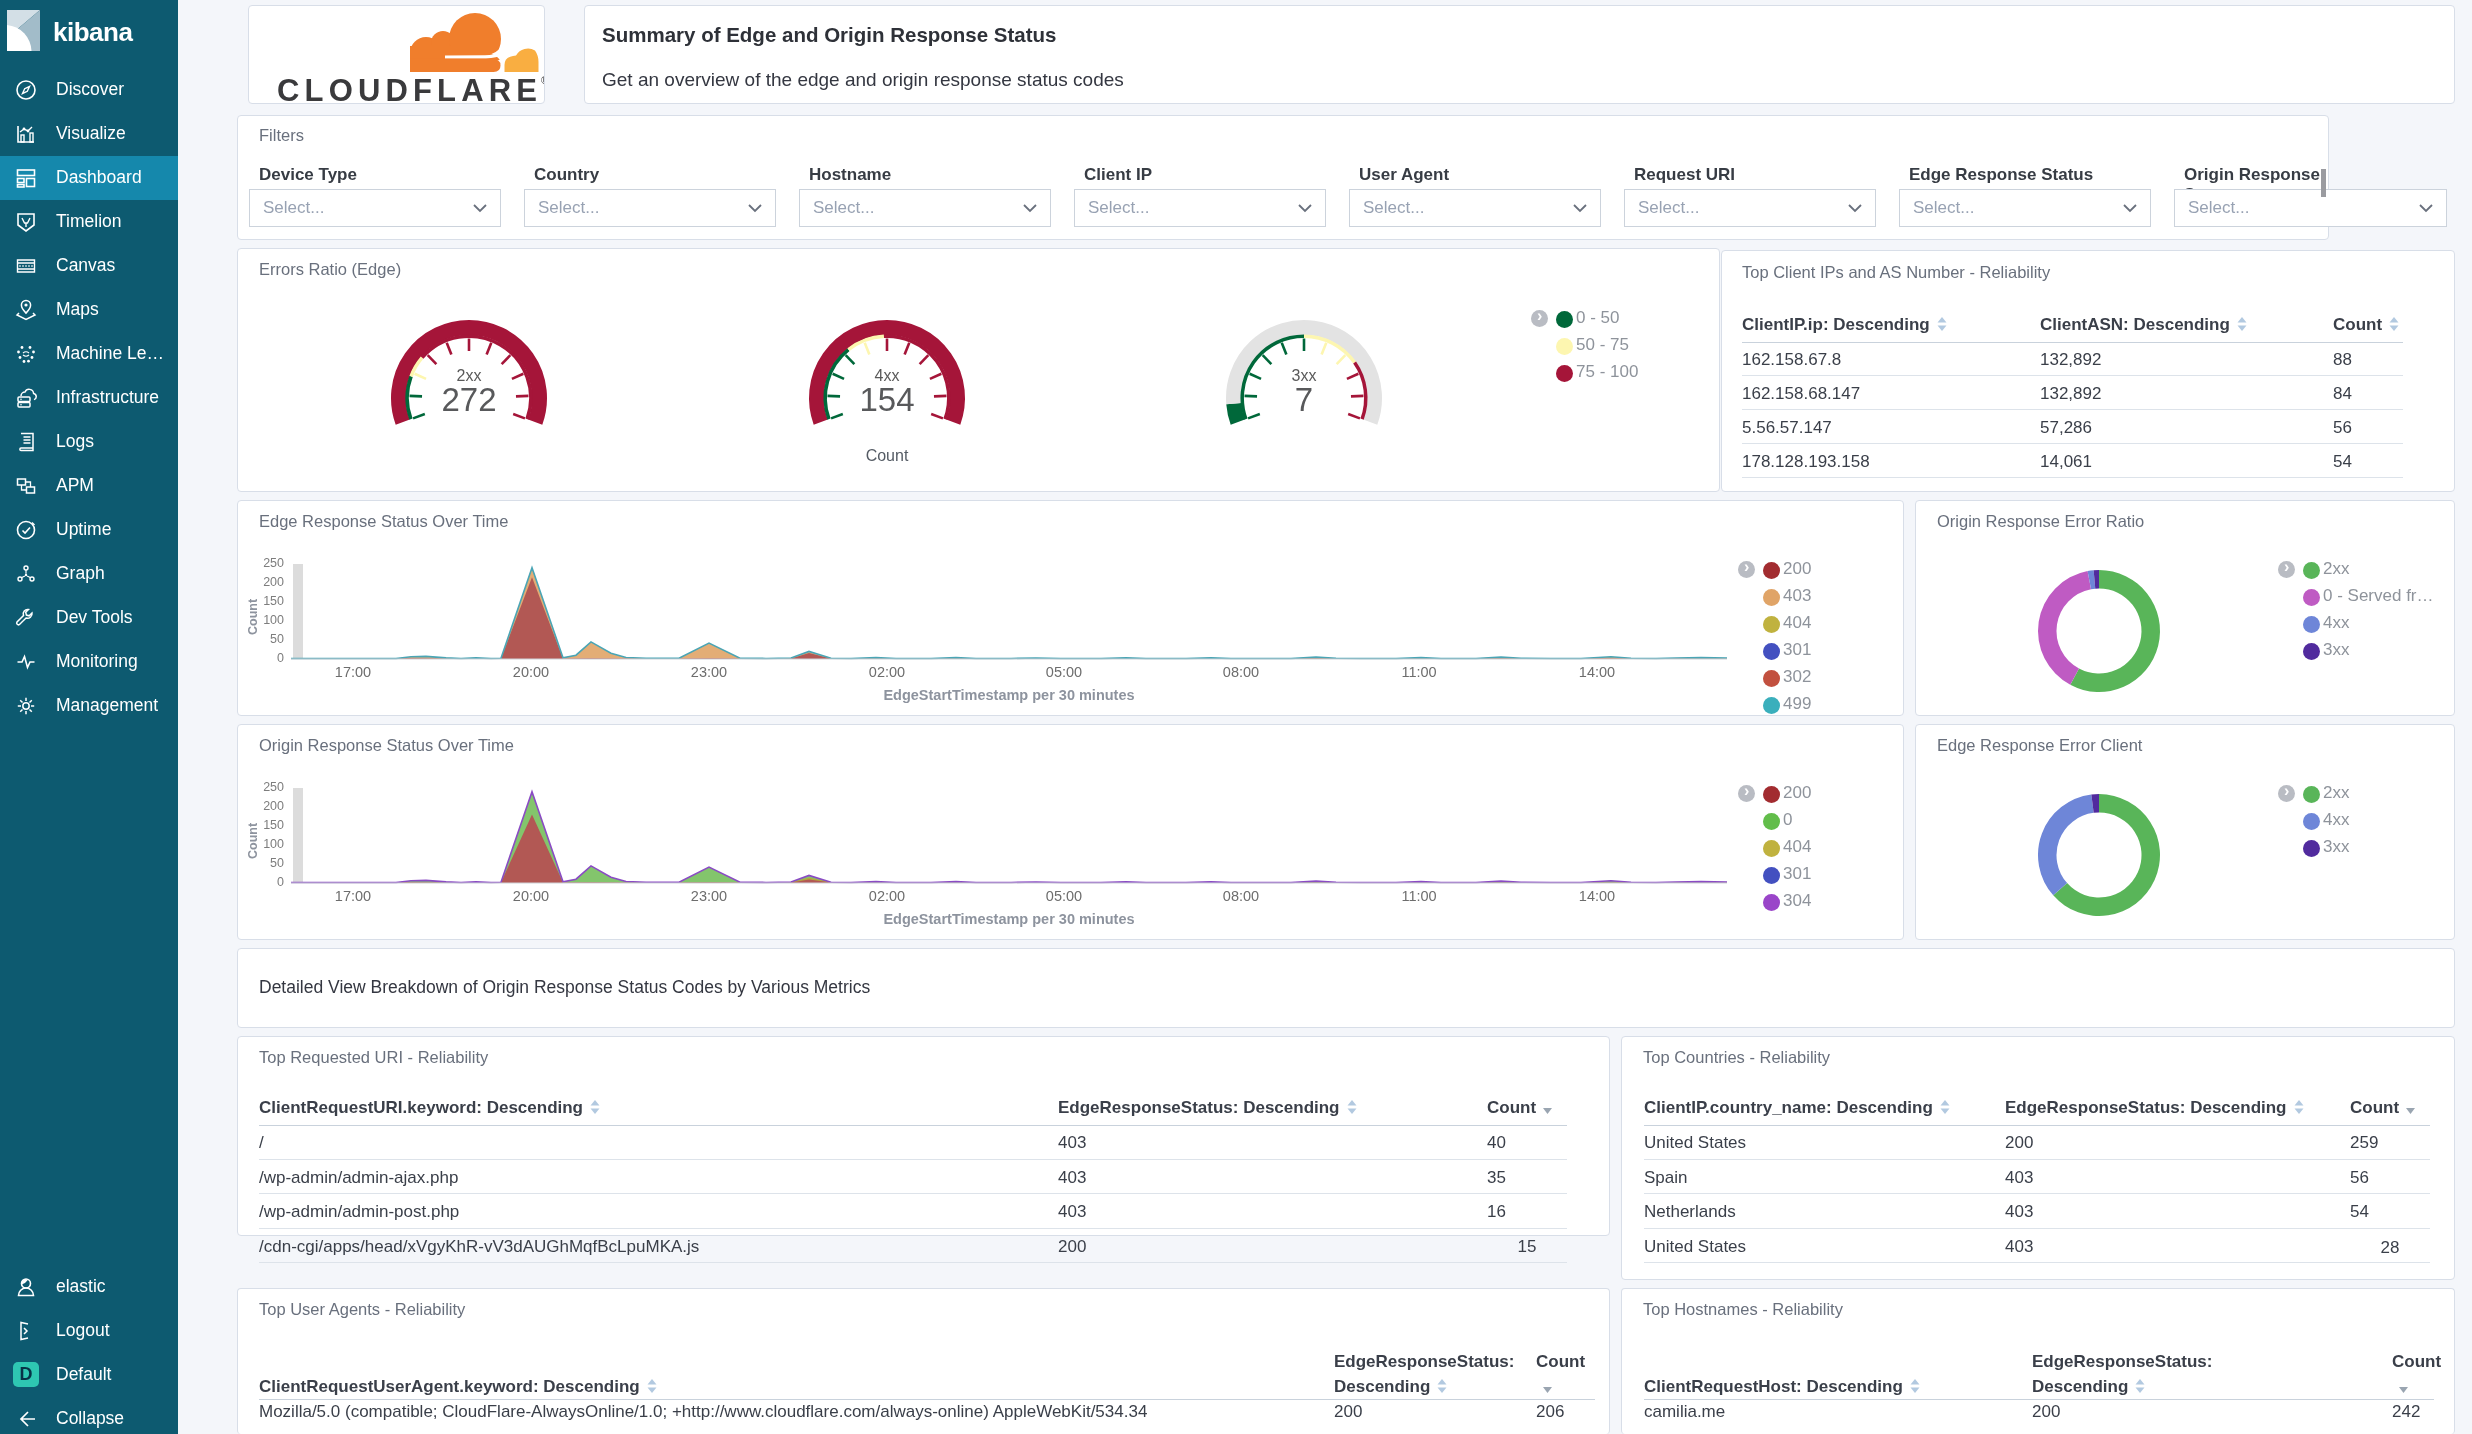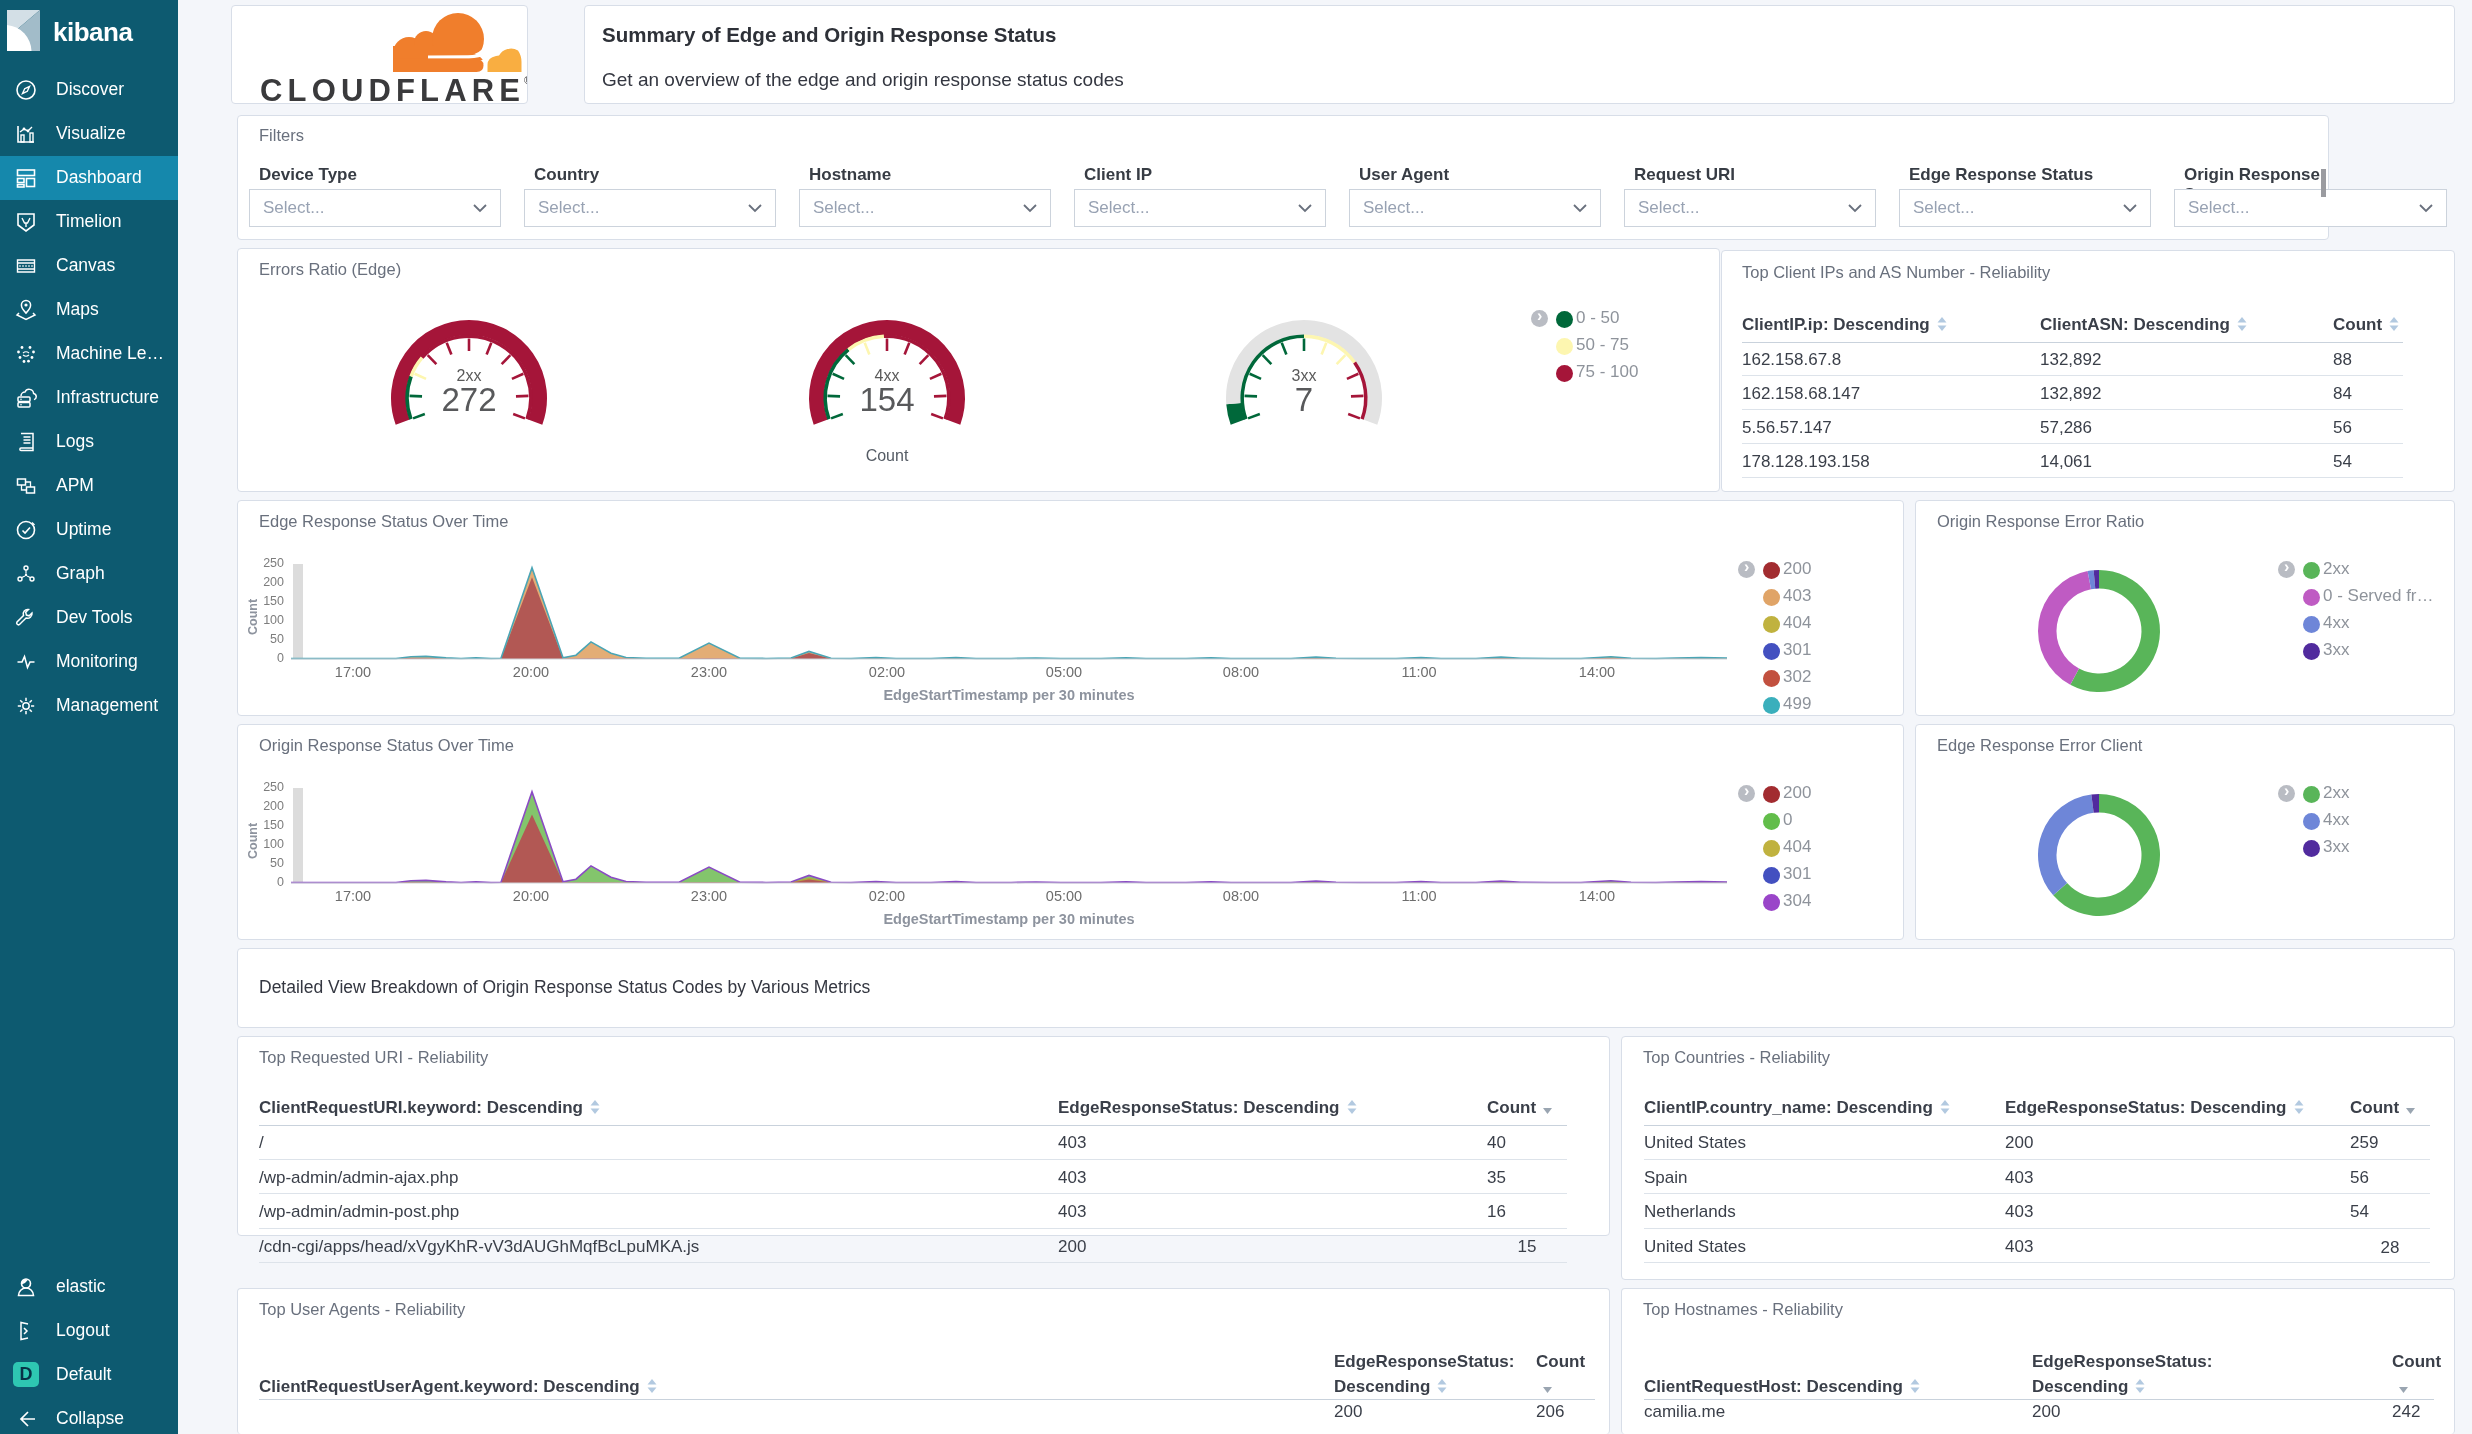--- a/index.html
+++ b/index.html
@@ -176,21 +176,21 @@
       <div style="position:absolute;left:13px;top:9px;width:26px;height:25px;background:#2ec7b2;border-radius:5px;color:#073247;font-size:18px;font-weight:bold;text-align:center;line-height:25px">D</div>
       <span class="lbl">Default</span>
     </div>
 <div class="nav" style="top:1397px">
       <svg width="22" height="22" viewBox="0 0 22 22">
         <path d="M13 4 L6 11 L13 18 M6 11 L20 11" fill="none" stroke="#fff" stroke-width="1.7"></path>
       </svg>
       <span class="lbl">Collapse</span>
     </div>
 </div>
-<div class="panel" style="left:231px;top:5px;width:297px;height:99px;overflow:hidden">
+<div class="panel" style="left:248px;top:5px;width:297px;height:99px;overflow:hidden">
 <svg width="336" height="99" viewBox="0 0 336 99">
 <g>
 <circle cx="177" cy="47" r="16" fill="#f07e2c"></circle>
 <circle cx="194" cy="37" r="12" fill="#f07e2c"></circle>
 <circle cx="226" cy="33" r="26" fill="#f07e2c"></circle>
 <rect x="161" y="40" width="88" height="14" fill="#f07e2c"></rect>
 <path d="M249 40 L252 54 L240 54 Z" fill="#f07e2c"></path>
 <path d="M196 49.6 L236 49.3 Q246 49 250.5 45.5 L253.5 48.5 Q248 52.2 237 52.4 L196 52.6 Z" fill="#fff"></path>
 <path d="M253 37.5 Q255.5 45.5 263.5 48 Q255.5 50.5 253 58.5 Q250.5 50.5 242.5 48 Q250.5 45.5 253 37.5 Z" fill="#fff"></path>
 <path d="M161 66 L161 52.8 L243 52.8 Q251.5 52.8 251.5 59.5 Q251.5 66 244.5 66 Z" fill="#f07e2c"></path>
@@ -557,20 +557,21 @@
 <div class="th" style="left:1096px;top:63px;width:210px">EdgeResponseStatus:</div>
 <div class="th" style="left:1096px;top:88px;width:210px">Descending<svg class="sicon" width="10" height="14" viewBox="0 0 10 14">
         <path d="M5 0 L9.5 5.5 L0.5 5.5 Z" fill="#b2c9e0"></path>
         <path d="M0.5 8.5 L9.5 8.5 L5 14 Z" fill="#b2c9e0"></path>
       </svg></div>
 <div class="th" style="left:1298px;top:63px;width:80px">Count</div>
 <div class="th" style="left:1298px;top:88px;width:80px"><svg class="sicon" width="9" height="6" viewBox="0 0 9 6">
         <path d="M0 0 L9 0 L4.5 6 Z" fill="#9aa5b1"></path>
       </svg></div>
 <div class="hline" style="left:21px;top:110px;width:1336px;background:#c9d2dc"></div>
+<div class="td" style="left:21px;top:113px;width:1000px">Mozilla/5.0 (compatible; CloudFlare-AlwaysOnline/1.0; +http://www.cloudflare.com/always-online) AppleWebKit/534.34</div>
 <div class="td" style="left:1096px;top:113px;width:210px">200</div>
 <div class="td" style="left:1298px;top:113px;width:80px">206</div>
 </div>
 <div class="panel" style="left:1621px;top:1288px;width:834px;height:146px;border-bottom:none">
 <div class="ptitle">Top Hostnames - Reliability</div>
 <div class="th" style="left:22px;top:88px;width:400px">ClientRequestHost: Descending<svg class="sicon" width="10" height="14" viewBox="0 0 10 14">
         <path d="M5 0 L9.5 5.5 L0.5 5.5 Z" fill="#b2c9e0"></path>
         <path d="M0.5 8.5 L9.5 8.5 L5 14 Z" fill="#b2c9e0"></path>
       </svg></div>
 <div class="th" style="left:410px;top:63px;width:210px">EdgeResponseStatus:</div>

